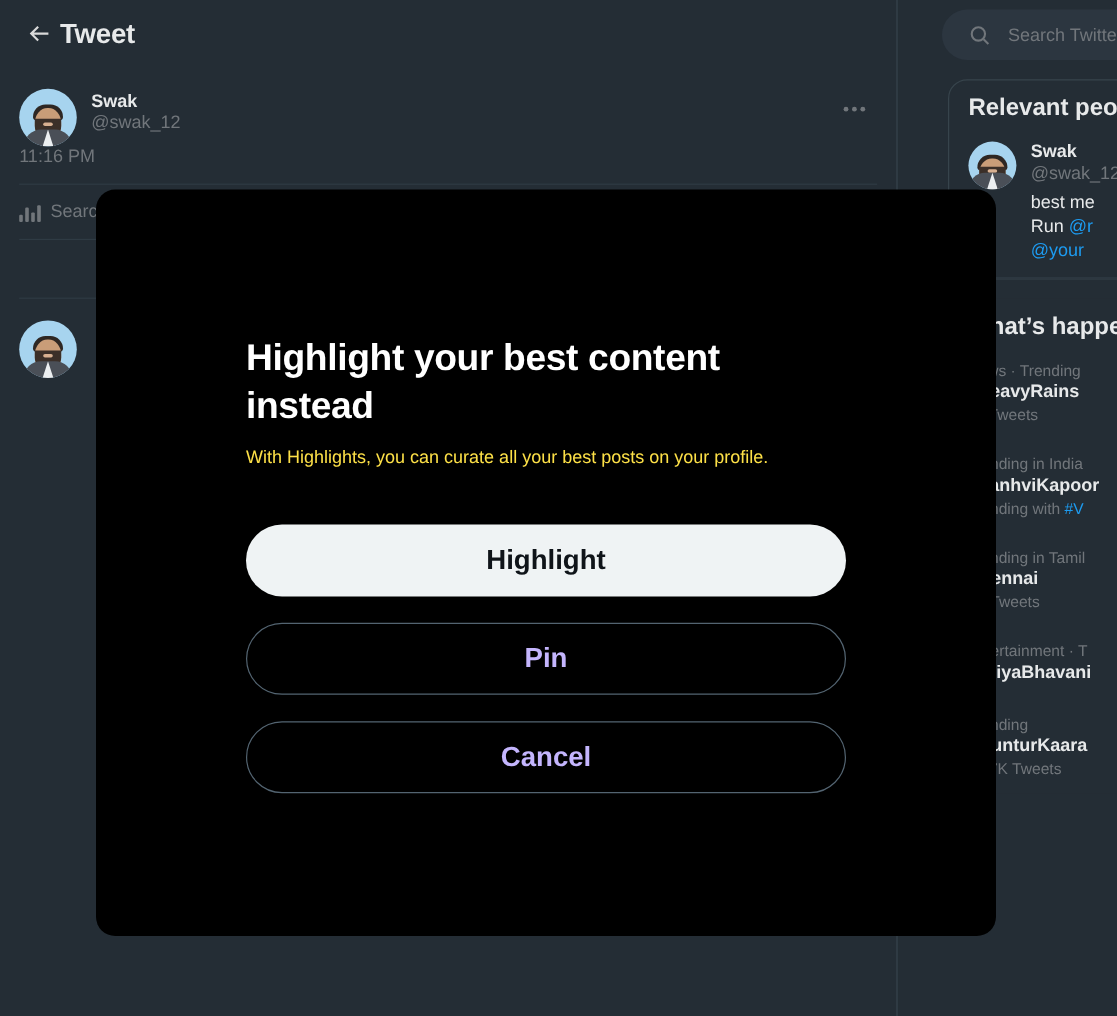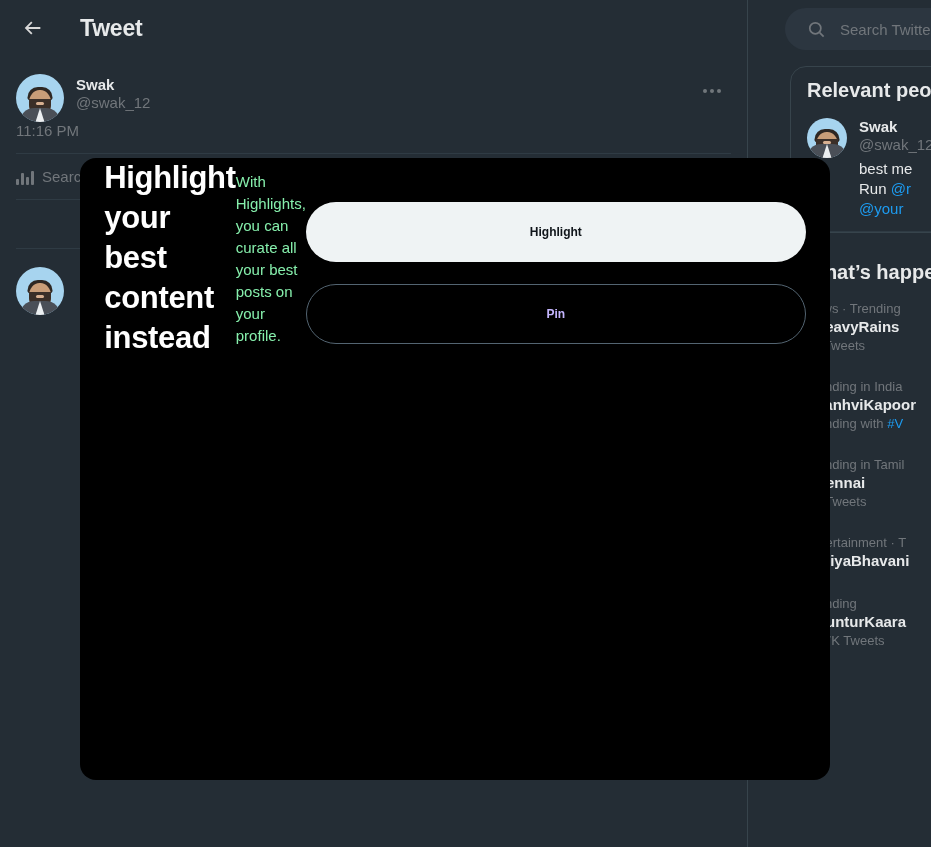--- a/index.html
+++ b/index.html
@@ -11,21 +11,21 @@
   }
   #root { position:relative; width:931px; height:847px; overflow:hidden; }
 
   
   .main-col {
     position:absolute; left:0; top:0; width:748px; height:847px;
     background:#242d35;
     border-right:1px solid #37444c;
   }
   .main-header {
-    height:56px; display:flex; align-items:center; padding:0 16px; gap:30px;
+    height:56px; display:flex; align-items:center; padding:0 16px; 
   }
   .back-arrow { width:34px; height:34px; display:flex; align-items:center; justify-content:center; cursor:pointer; border-radius:50%; }
   .back-arrow svg { width:22px; height:22px; fill:#d9d9d9; }
   .header-title { font-size:23px; font-weight:bold; color:#e7e9ea; letter-spacing:-0.2px; }
 
   .tweet-block { padding:8px 16px 0 16px; position:relative; }
   .tweet-userrow { display:flex; align-items:flex-start; gap:12px; padding-top:10px; }
   .avatar {
     width:48px; height:48px; border-radius:50%;
     background:#a7d4ef; flex:0 0 48px; position:relative; overflow:hidden;
@@ -88,33 +88,33 @@
   .trend-cat { font-size:13px; color:#71767b; line-height:17px; }
   .trend-name { font-size:15px; font-weight:bold; color:#e7e9ea; line-height:20px; }
   .trend-count { font-size:13px; color:#71767b; line-height:17px; }
   .trend-count .hl { color:#1d9bf0; }
 
   
   .modal-backdrop { position:absolute; inset:0; background:transparent; }
   .modal {
     position:absolute; left:80px; top:158px; width:750px; height:622px;
     background:#000000; border-radius:16px; z-index:50;
-    padding:0 125px; display:flex; flex-direction:row; justify-content:center;
+    padding:0 125px; display:flex; flex-direction:column; justify-content:center;
   }
   .modal-title {
     font-size:31px; font-weight:bold; color:#ffffff;
     line-height:40px; letter-spacing:-0.3px; max-width:460px;
   }
   .modal-sub {
-    font-size:15px; color:#86efac; line-height:22px;
+    font-size:15px; color:#fde047; line-height:22px;
     margin-top:13px; max-width:500px;
   }
   .modal-buttons { margin-top:44px; display:flex; flex-direction:column; gap:22px; }
   .mbtn {
-    height:60px; border-radius:30px; font-size:12px; font-weight:bold;
+    height:60px; border-radius:30px; font-size:23px; font-weight:bold;
     cursor:pointer; font-family:"Liberation Sans", sans-serif;
     display:flex; align-items:center; justify-content:center;
     width:500px;
   }
   .mbtn.primary { background:#eff3f4; color:#0f1419; border:0; }
   .mbtn.outline { background:#000000; color:#c4b5fd; border:1px solid #536471; }
 </style>
 </head>
 <body>
 
@@ -264,16 +264,17 @@
     </div>
   </div>
 
   <div class="modal-backdrop"></div>
   <div class="modal">
     <div class="modal-title">Highlight your best content instead</div>
     <div class="modal-sub">With Highlights, you can curate all your best posts on your profile.</div>
     <div class="modal-buttons">
       <button class="mbtn primary">Highlight</button>
       <button class="mbtn outline">Pin</button>
+      <button class="mbtn outline">Cancel</button>
     </div>
   </div>
 
 </div>
 
 </body></html>

